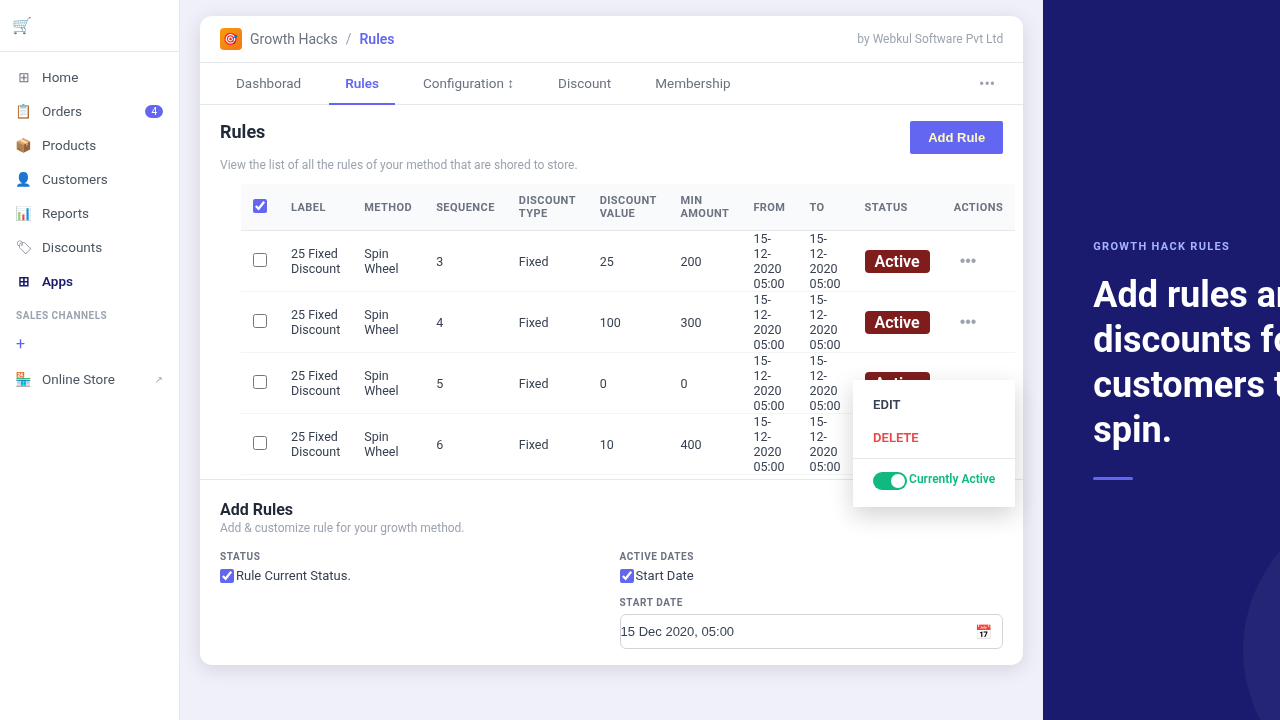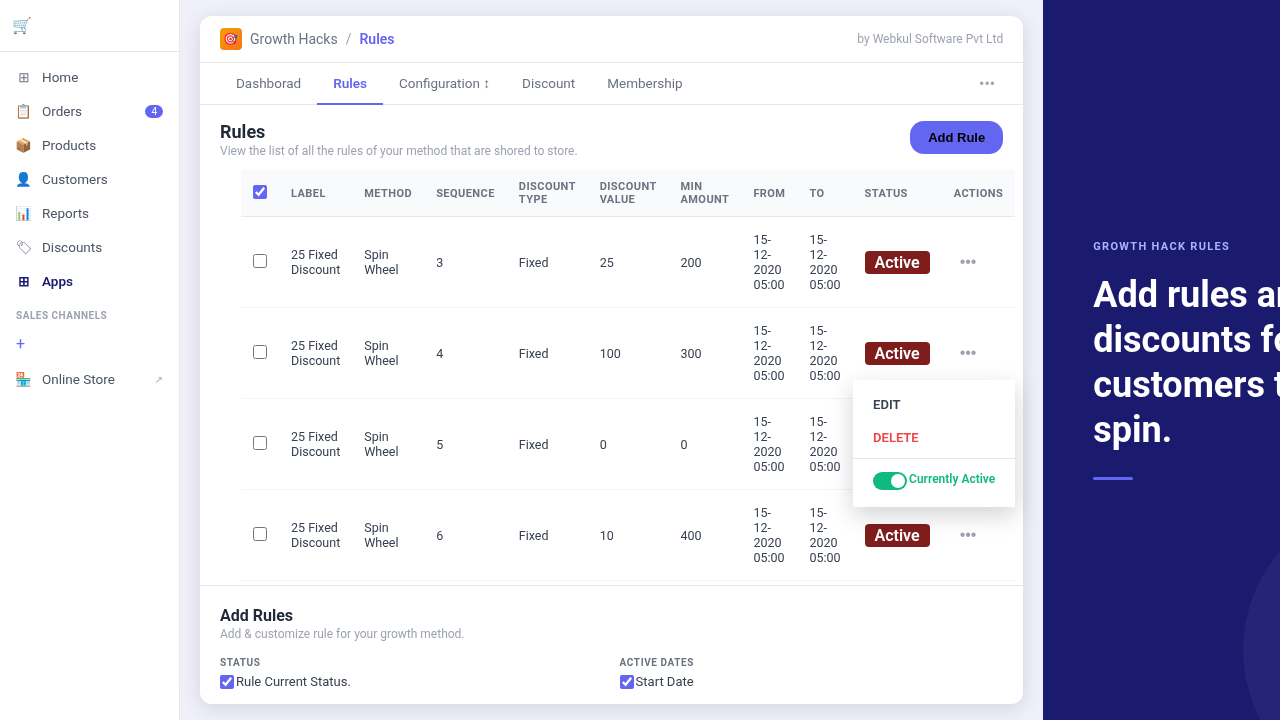--- a/index.html
+++ b/index.html
@@ -126,21 +126,21 @@
       color: white;
     }
     .app-title span { color: #6b7280; }
     .app-title .route { color: #6366f1; font-weight: 600; }
     .app-by { font-size: 12px; color: #9ca3af; }
 
     
     .tabs {
       display: flex;
       align-items: center;
-      gap: 0;
+      gap: 12px;
       padding: 0 20px;
       border-bottom: 1px solid #e5e7eb;
     }
     .tab {
       padding: 12px 16px;
       font-size: 13.5px;
       color: #6b7280;
       cursor: pointer;
       border-bottom: 2px solid transparent;
       margin-bottom: -1px;
@@ -155,26 +155,26 @@
     }
 
     
     .rules-header {
       display: flex;
       align-items: flex-start;
       justify-content: space-between;
       padding: 16px 20px 12px;
     }
     .rules-title { font-size: 18px; font-weight: 700; color: #1f2937; }
-    .rules-subtitle { font-size: 12px; color: #9ca3af; margin-top: 2px; }
+    .rules-subtitle { font-size: 12px; color: #9ca3af; margin-top: 16px; }
     .add-rule-btn {
       background: #6366f1;
-      color: #000000;
+      color: #fef9c3;
       border: none;
-      border-radius: 14px;
+      border-radius: 2px;
       padding: 9px 18px;
       font-size: 13px;
       font-weight: 600;
       cursor: pointer;
     }
 
     
     .table-wrap { overflow-x: auto; padding: 0 8px; margin-left: 33px; }
     table {
       width: 100%;
@@ -187,21 +187,21 @@
       text-align: left;
       font-size: 11px;
       font-weight: 700;
       color: #6b7280;
       text-transform: uppercase;
       letter-spacing: 0.04em;
       border-bottom: 1px solid #e5e7eb;
     }
     thead th:first-child { width: 36px; }
     tbody tr { border-bottom: 1px solid #f3f4f6; }
-    tbody td { padding: 15px 12px; color: #374151; vertical-align: middle; }
+    tbody td { padding: 0 12px; color: #374151; vertical-align: middle; }
     .checkbox-cell { width: 36px; }
     input[type="checkbox"] { accent-color: #6366f1; width: 14px; height: 14px; cursor: pointer; }
     .status-badge {
       background: #7f1d1d;
       color: #fff;
       border-radius: 4px;
       padding: 2px 10px;
       font-size: 16px;
       font-weight: 600;
       display: inline-block;

